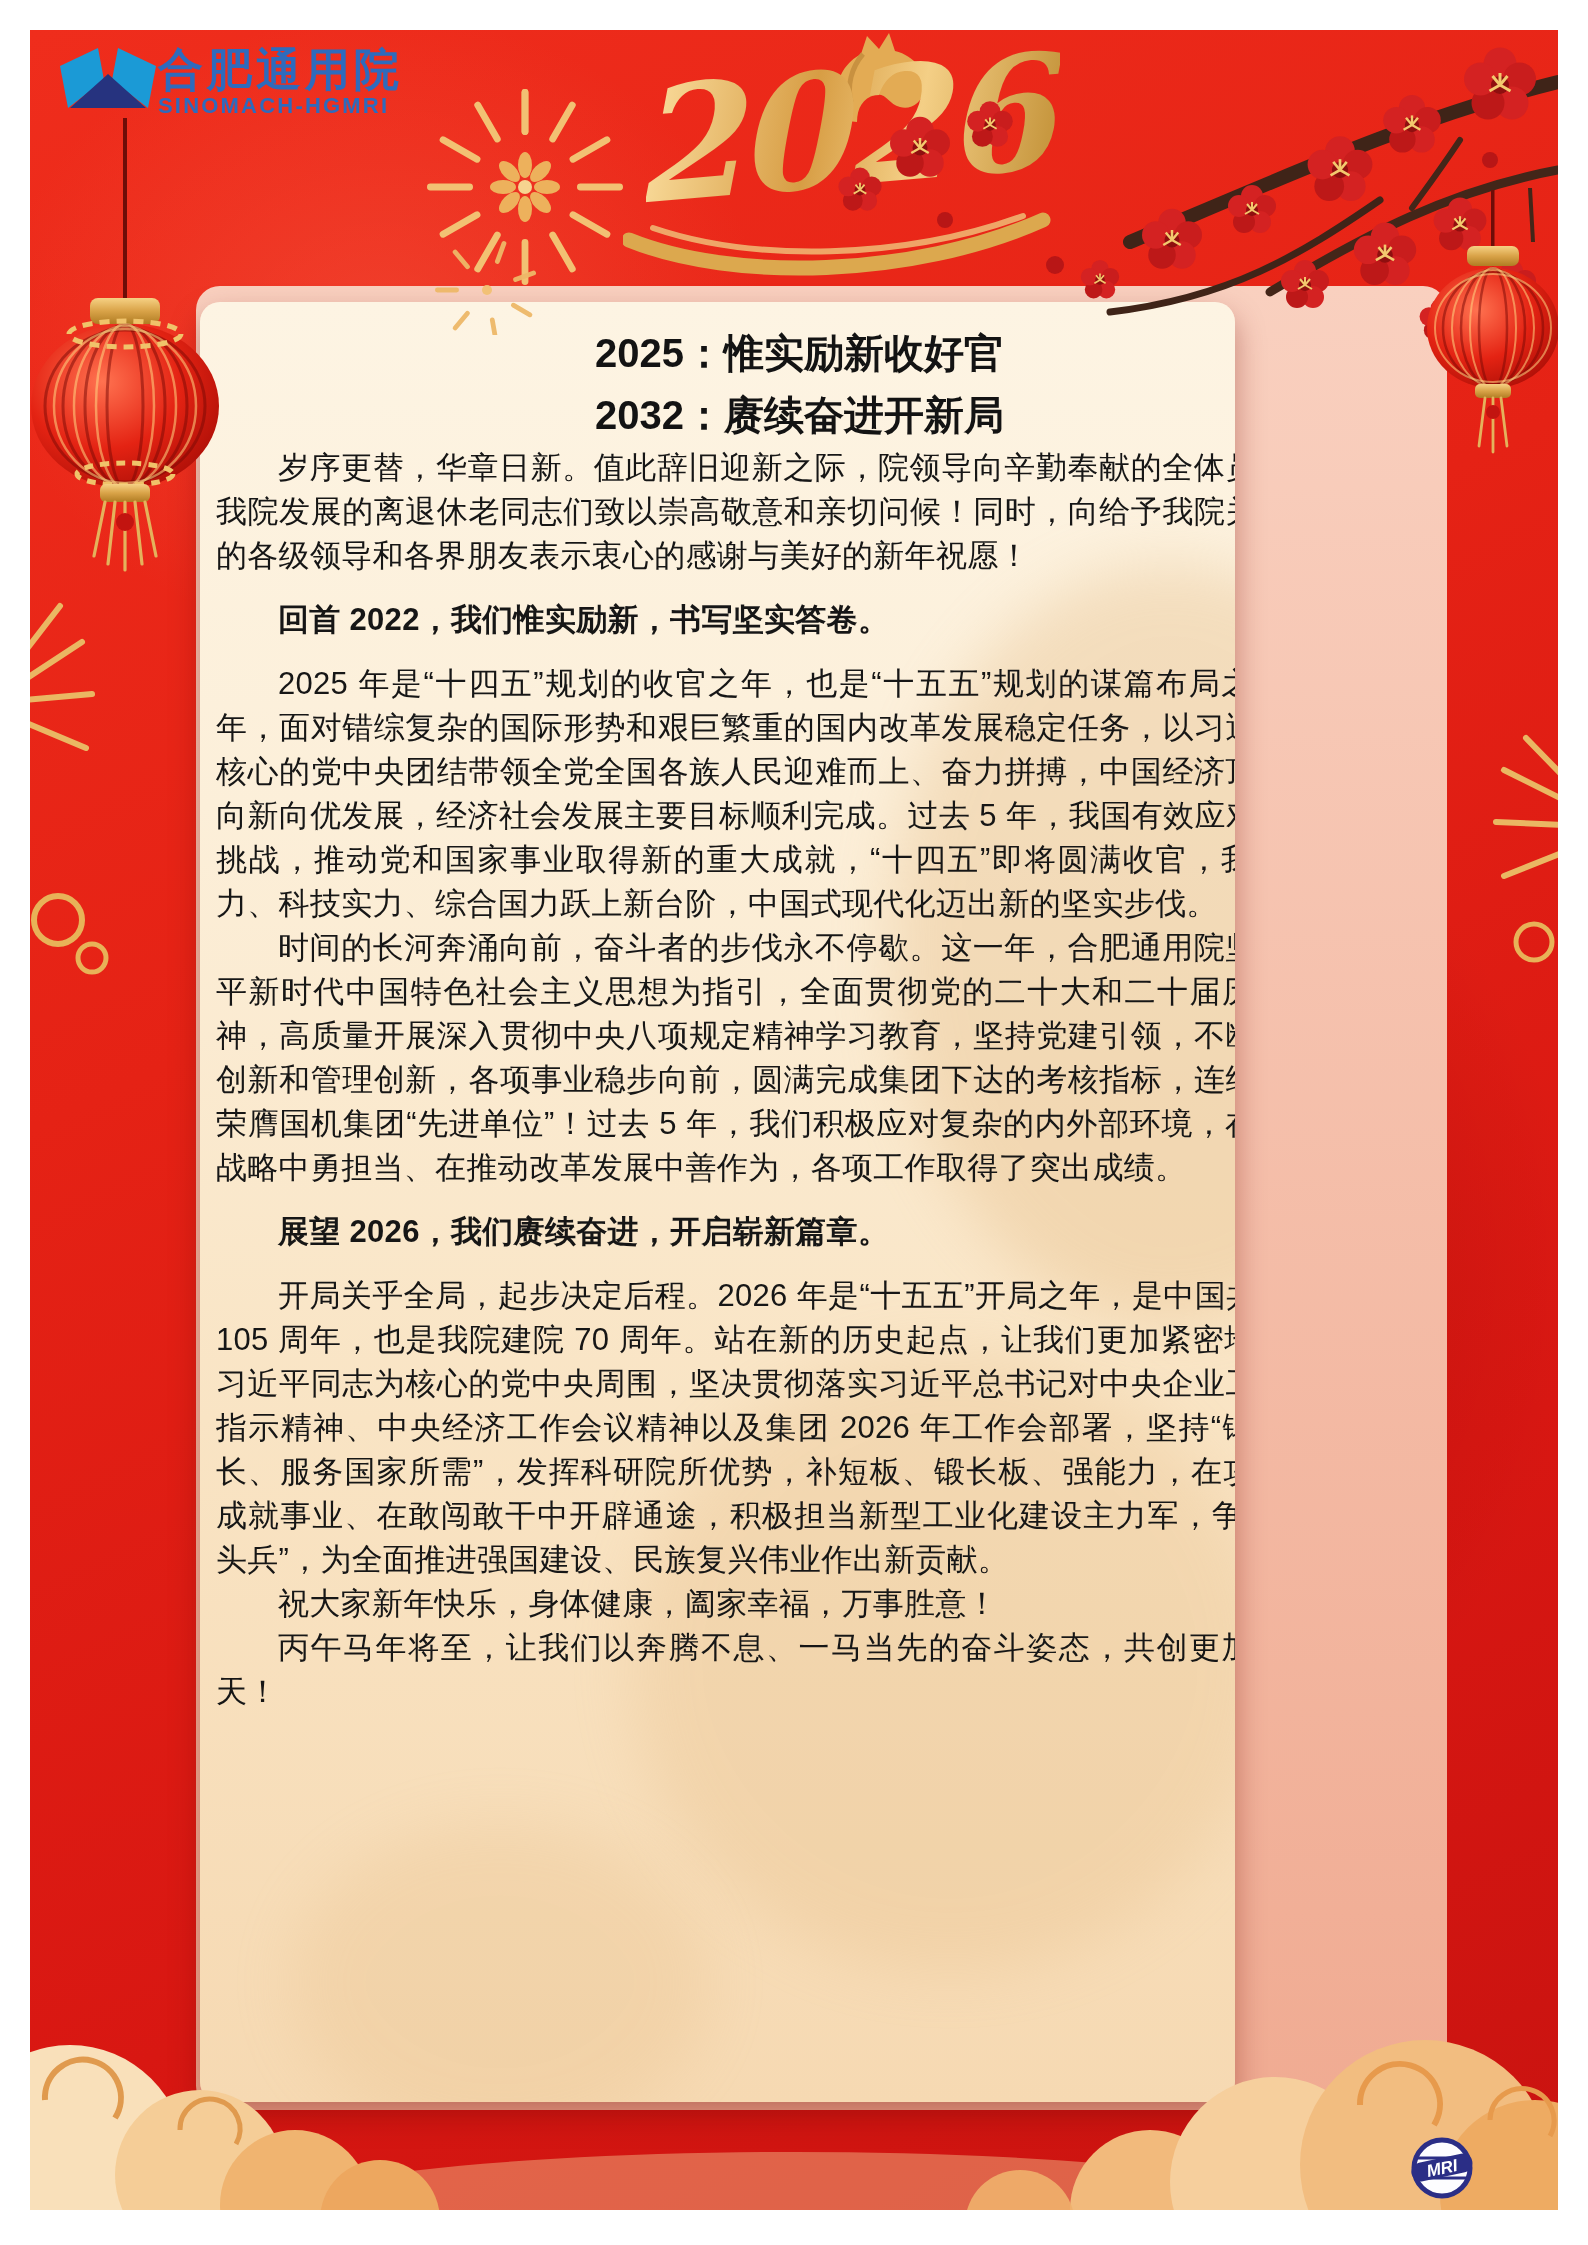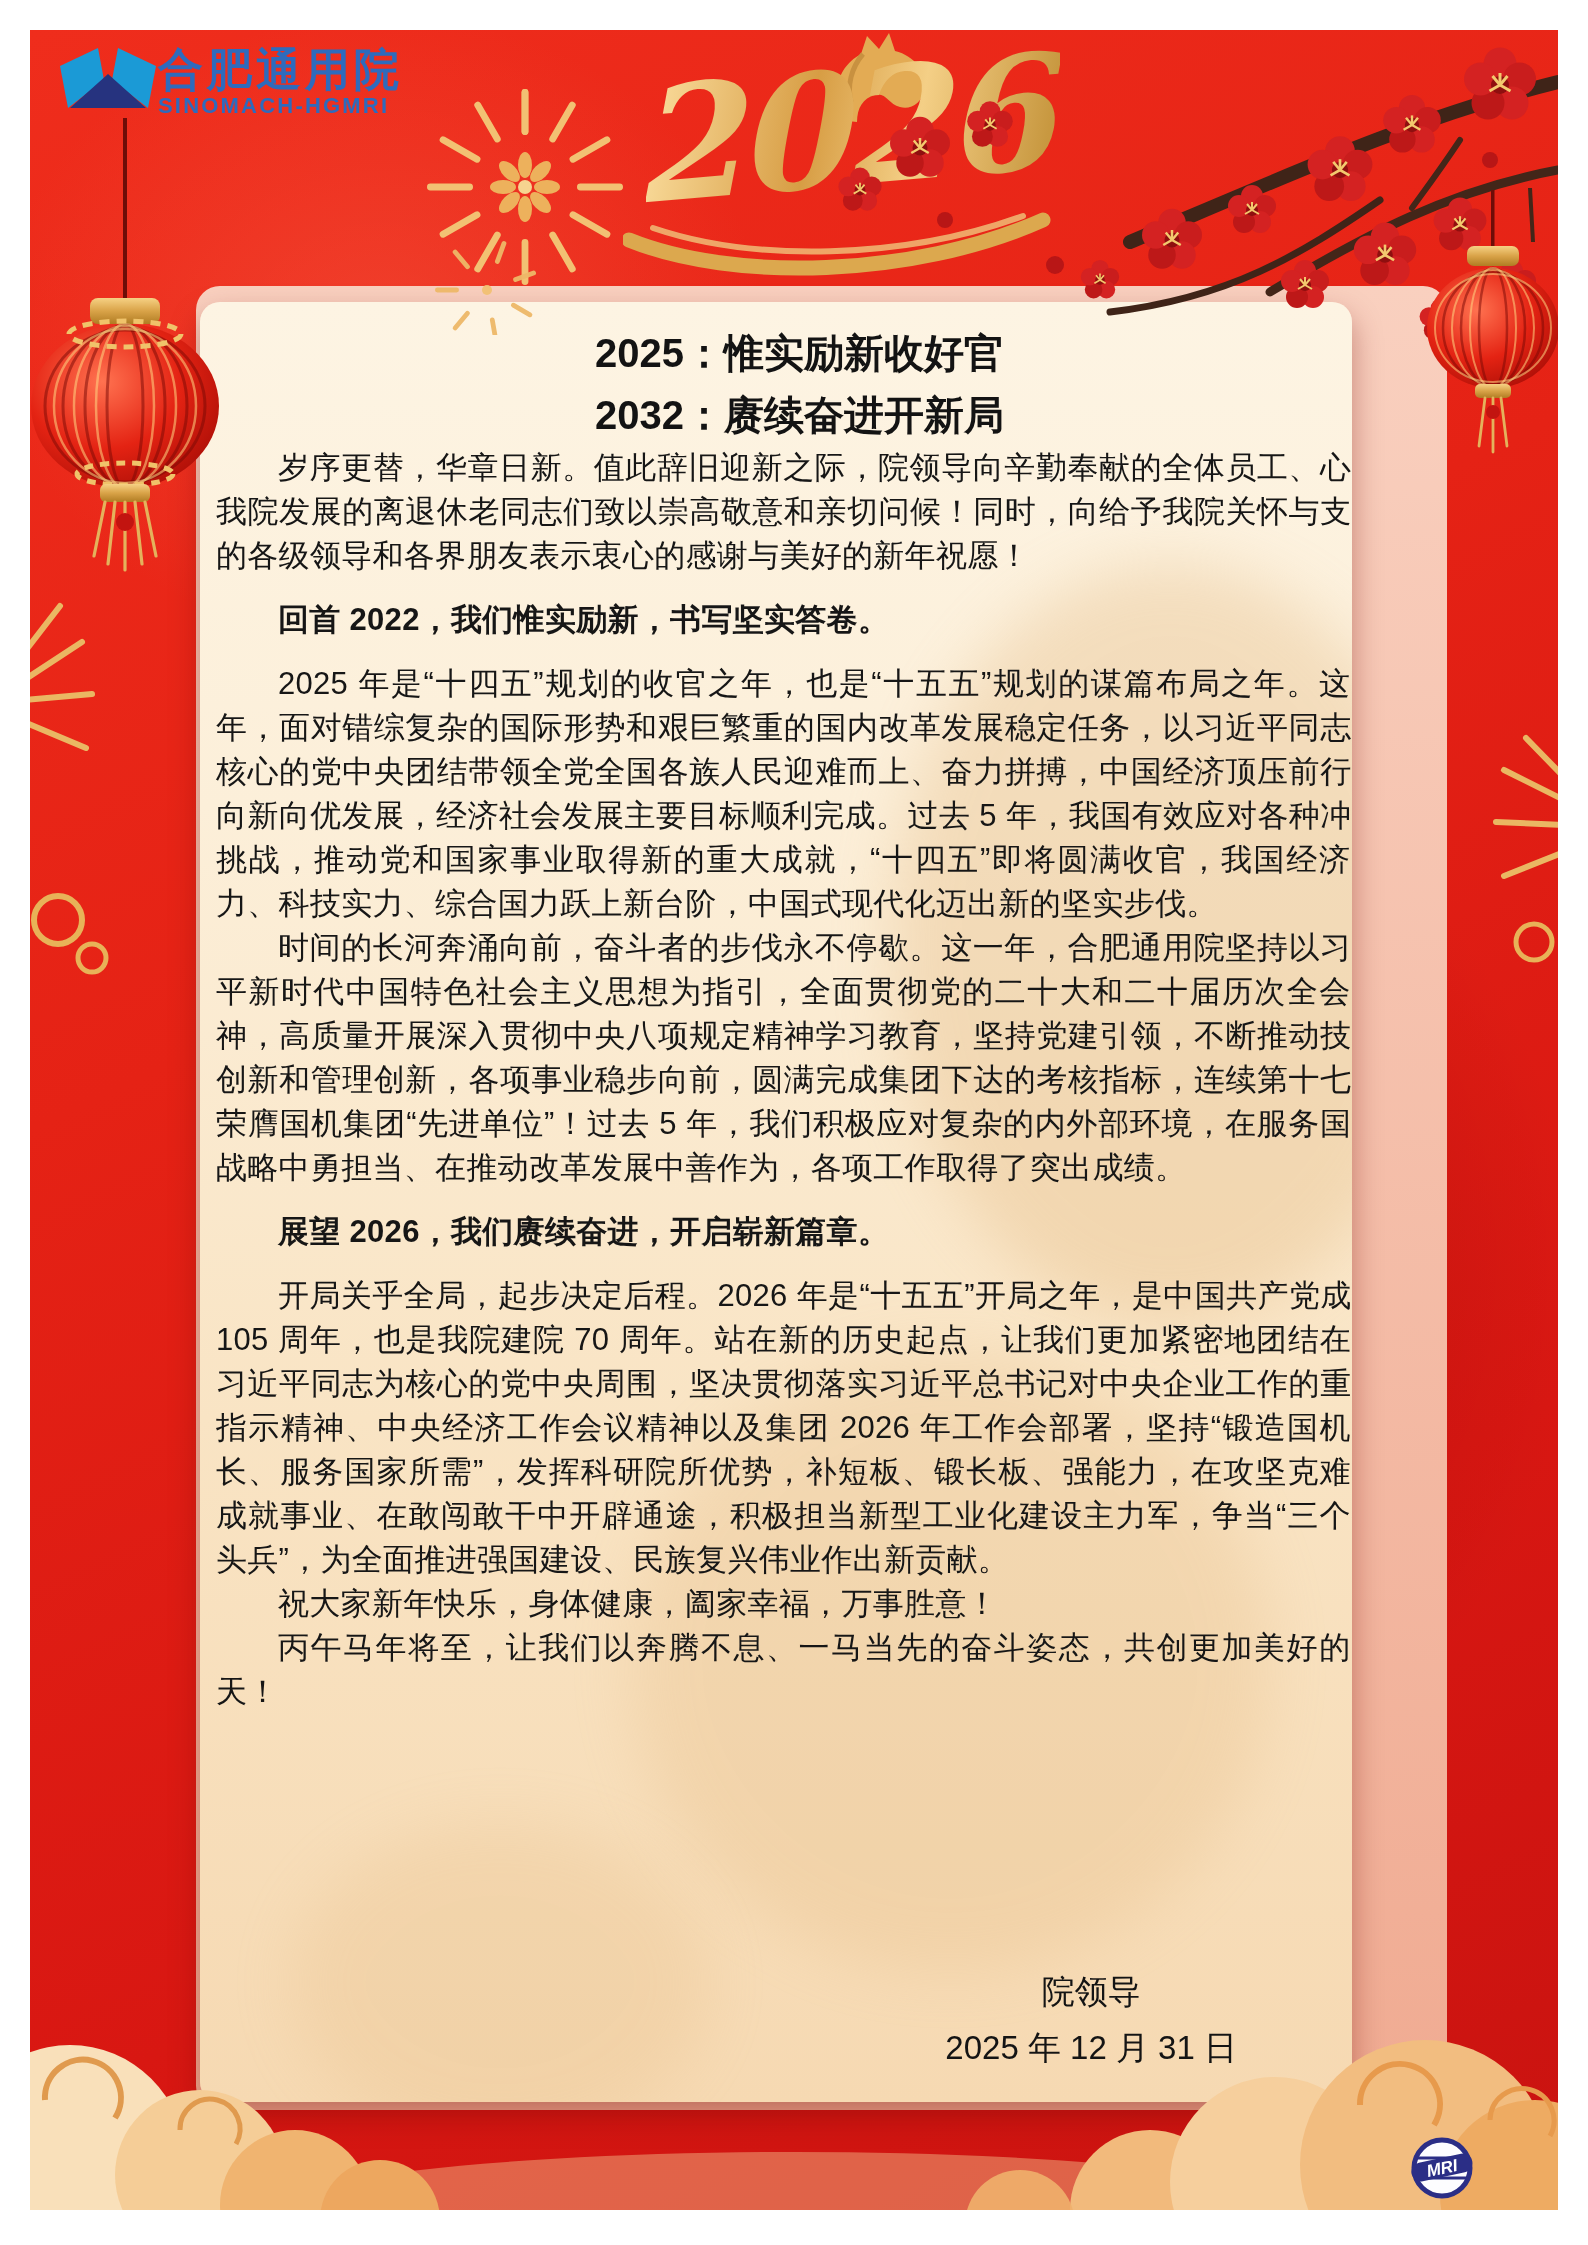--- a/index.html
+++ b/index.html
@@ -33,21 +33,21 @@
   .year-swoosh{position:absolute;left:8px;top:168px;}
   .horse-head{position:absolute;left:208px;top:-14px;}
 
   
   .abs{position:absolute;}
   .z3{z-index:3}.z4{z-index:4}.z5{z-index:5}
 
   
   .card-backing{position:absolute;left:166px;top:256px;width:1251px;height:1824px;border-radius:24px;
     background:linear-gradient(180deg,#f9d0bf 0%,#f0ab92 100%);z-index:2;}
-  .card{position:absolute;left:170px;top:272px;width:1152px;height:1800px;border-radius:20px;
+  .card{position:absolute;left:170px;top:272px;width:1035px;height:1800px;border-radius:20px;
     background:linear-gradient(180deg,#fdf4e3 0%,#fcefd9 28%,#f9e4c4 62%,#f6d9b2 100%);
     box-shadow:0 14px 30px rgba(110,8,4,.38);overflow:hidden;z-index:2;}
   .wm{position:absolute;border-radius:50%;filter:blur(30px);opacity:.30;background:#e0b175;}
   .wm1{left:690px;top:260px;width:560px;height:760px;}
   .wm2{left:430px;top:1050px;width:640px;height:620px;opacity:.22;}
   .wm3{left:90px;top:1520px;width:420px;height:320px;opacity:.18;}
 
   .card-content{position:absolute;left:16px;top:20px;width:1167px;color:#141414;}
   .t1{margin:0;text-align:center;font-size:40px;font-weight:bold;line-height:1.55;color:#131313;}
   .t3{margin:2px 0 20px 0;text-align:center;font-size:38px;font-weight:bold;line-height:1.55;color:#131313;}
@@ -79,24 +79,20 @@
         <h1 class="t1">2025：惟实励新收好官</h1>
         <h1 class="t1">2032：赓续奋进开新局</h1>
         <p class="body">岁序更替，华章日新。值此辞旧迎新之际，院领导向辛勤奉献的全体员工、心系我院发展的离退休老同志们致以崇高敬意和亲切问候！同时，向给予我院关怀与支持的各级领导和各界朋友表示衷心的感谢与美好的新年祝愿！</p>
         <p class="body hd">回首 2022，我们惟实励新，书写坚实答卷。</p>
         <p class="body">2025 年是“十四五”规划的收官之年，也是“十五五”规划的谋篇布局之年。这一年，面对错综复杂的国际形势和艰巨繁重的国内改革发展稳定任务，以习近平同志为核心的党中央团结带领全党全国各族人民迎难而上、奋力拼搏，中国经济顶压前行、向新向优发展，经济社会发展主要目标顺利完成。过去 5 年，我国有效应对各种冲击挑战，推动党和国家事业取得新的重大成就，“十四五”即将圆满收官，我国经济实力、科技实力、综合国力跃上新台阶，中国式现代化迈出新的坚实步伐。</p>
         <p class="body">时间的长河奔涌向前，奋斗者的步伐永不停歇。这一年，合肥通用院坚持以习近平新时代中国特色社会主义思想为指引，全面贯彻党的二十大和二十届历次全会精神，高质量开展深入贯彻中央八项规定精神学习教育，坚持党建引领，不断推动技术创新和管理创新，各项事业稳步向前，圆满完成集团下达的考核指标，连续第十七年荣膺国机集团“先进单位”！过去 5 年，我们积极应对复杂的内外部环境，在服务国家战略中勇担当、在推动改革发展中善作为，各项工作取得了突出成绩。</p>
         <p class="body hd">展望 2026，我们赓续奋进，开启崭新篇章。</p>
         <p class="body">开局关乎全局，起步决定后程。2026 年是“十五五”开局之年，是中国共产党成立 105 周年，也是我院建院 70 周年。站在新的历史起点，让我们更加紧密地团结在以习近平同志为核心的党中央周围，坚决贯彻落实习近平总书记对中央企业工作的重要指示精神、中央经济工作会议精神以及集团 2026 年工作会部署，坚持“锻造国机所长、服务国家所需”，发挥科研院所优势，补短板、锻长板、强能力，在攻坚克难中成就事业、在敢闯敢干中开辟通途，积极担当新型工业化建设主力军，争当“三个排头兵”，为全面推进强国建设、民族复兴伟业作出新贡献。</p>
         <p class="body">祝大家新年快乐，身体健康，阖家幸福，万事胜意！</p>
         <p class="body">丙午马年将至，让我们以奔腾不息、一马当先的奋斗姿态，共创更加美好的明天！</p>
-      </div>
-      <div class="signature">
-        <div>院领导</div>
-        <div>2025 年 12 月 31 日</div>
       </div>
     </div>
 
     <svg class="abs z3" style="left:375px;top:45px;" width="250" height="260" viewBox="0 0 250 260">
       <defs>
         <g id="ray">
             <rect x="-3.4" y="-98" width="6.8" height="46" rx="3.4" fill="#f2c173"></rect>
           </g>
         <g id="ray2">
             <rect x="-2.4" y="-52" width="4.8" height="24" rx="2.4" fill="#eeb868"></rect>

